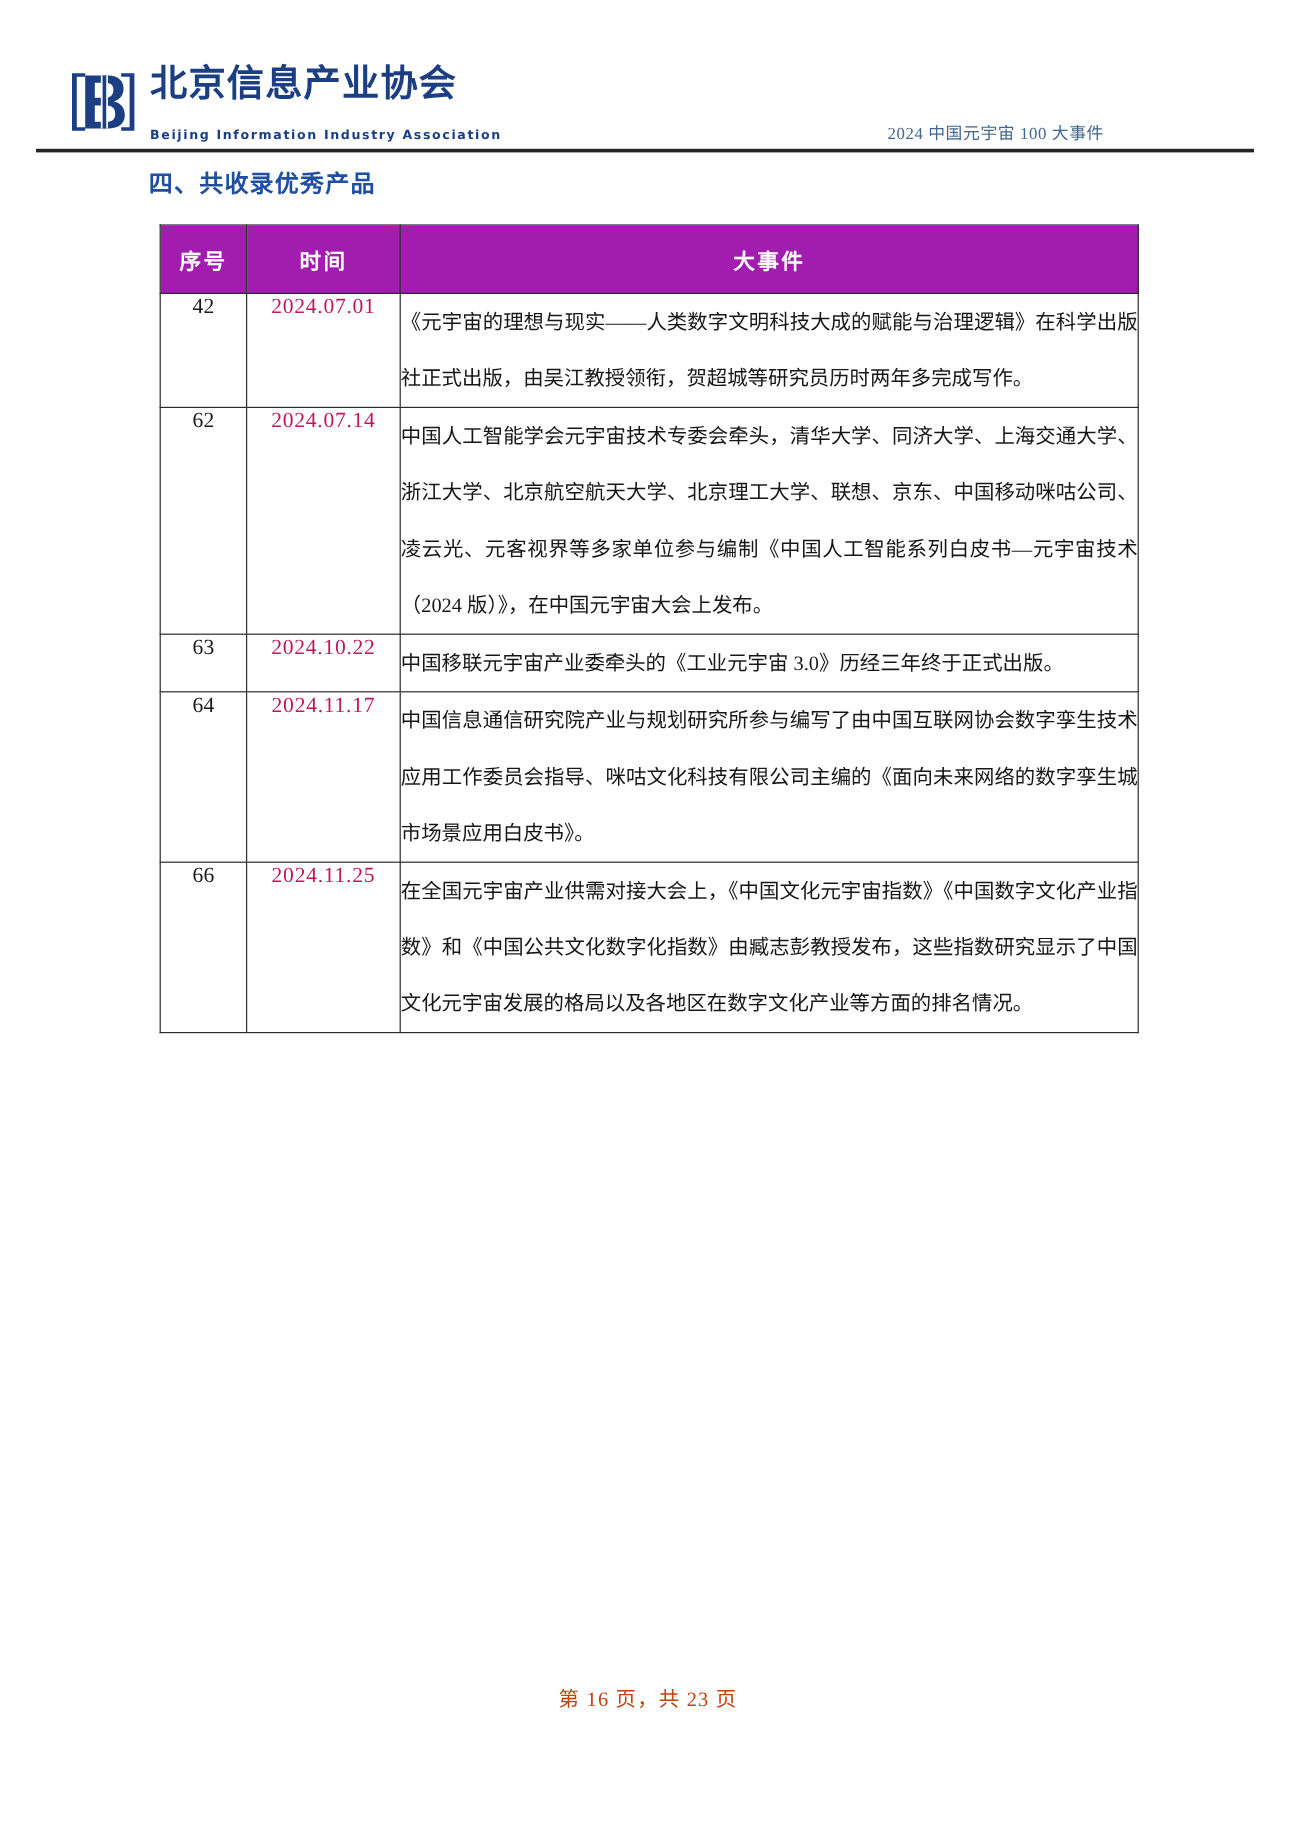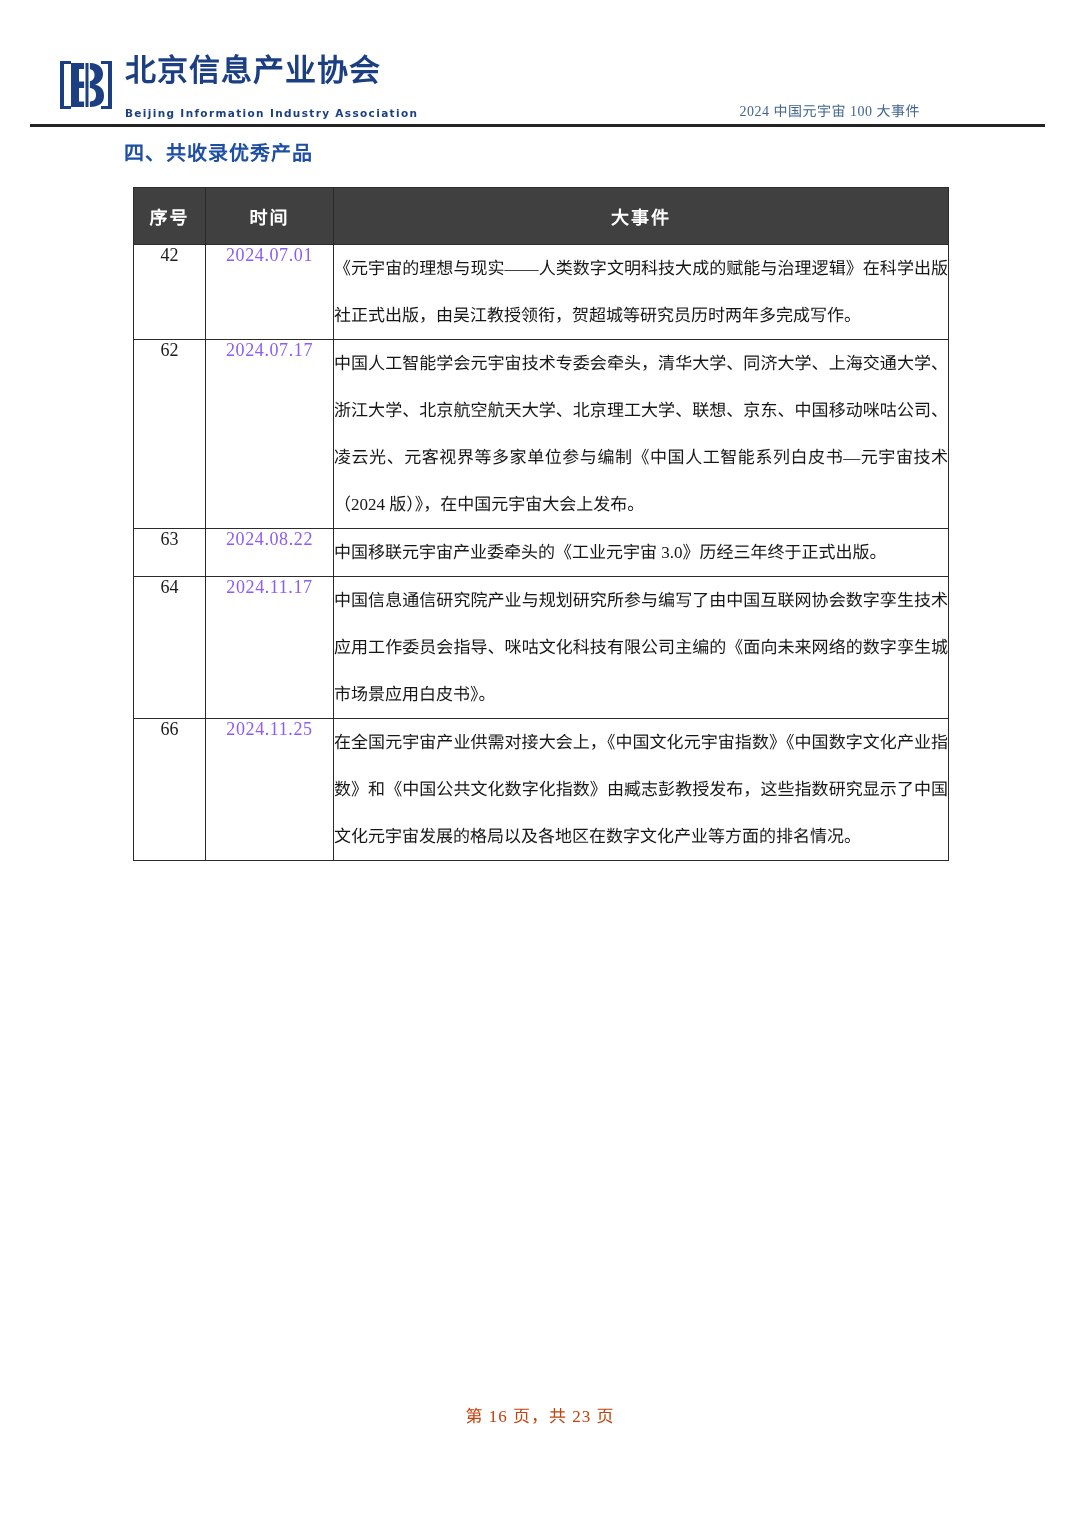--- a/index.html
+++ b/index.html
@@ -104,21 +104,21 @@
     border-collapse: collapse;
     table-layout: fixed;
   }
   .events-table th,
   .events-table td {
     border: 1.2px solid #2b2b2b;
     padding: 0;
     vertical-align: top;
   }
   .events-table thead th {
-    background: #404040;
+    background: #a21caf;
     color: #ffffff;
     font-family: "DejaVu Sans", "Liberation Sans", sans-serif;
     font-size: 18px;
     font-weight: 700;
     letter-spacing: 2px;
     text-align: center;
     height: 56px;
     vertical-align: middle;
   }
   col.c-no    { width: 72px; }
@@ -130,21 +130,21 @@
     font-size: 18px;
     padding-top: 26px;
     color: #1a1a1a;
     font-family: "Liberation Serif", "DejaVu Serif", serif;
   }
   .cell-date {
     text-align: center;
     font-size: 18px;
     padding-top: 26px;
     letter-spacing: 0.6px;
-    color: #8b5cf6;
+    color: #be185d;
     font-family: "Liberation Serif", "DejaVu Serif", serif;
   }
   .cell-event {
     font-size: 17px;
     line-height: 47px;
     padding: 9px 6px 14px 9px;
     text-align: justify;
     text-justify: inter-ideograph;
     color: #161616;
     font-family: "Liberation Serif", "DejaVu Serif", serif;
@@ -206,26 +206,26 @@
     </tr>
   </thead>
   <tbody>
     <tr>
       <td class="cell-no">42</td>
       <td class="cell-date">2024.07.01</td>
       <td class="cell-event">《元宇宙的理想与现实——人类数字文明科技大成的赋能与治理逻辑》在科学出版社正式出版，由吴江教授领衔，贺超城等研究员历时两年多完成写作。</td>
     </tr>
     <tr>
       <td class="cell-no">62</td>
-      <td class="cell-date">2024.07.17</td>
+      <td class="cell-date">2024.07.14</td>
       <td class="cell-event">中国人工智能学会元宇宙技术专委会牵头，清华大学、同济大学、上海交通大学、浙江大学、北京航空航天大学、北京理工大学、联想、京东、中国移动咪咕公司、凌云光、元客视界等多家单位参与编制《中国人工智能系列白皮书—元宇宙技术（2024 版）》，在中国元宇宙大会上发布。</td>
     </tr>
     <tr>
       <td class="cell-no">63</td>
-      <td class="cell-date">2024.08.22</td>
+      <td class="cell-date">2024.10.22</td>
       <td class="cell-event">中国移联元宇宙产业委牵头的《工业元宇宙 3.0》历经三年终于正式出版。</td>
     </tr>
     <tr>
       <td class="cell-no">64</td>
       <td class="cell-date">2024.11.17</td>
       <td class="cell-event">中国信息通信研究院产业与规划研究所参与编写了由中国互联网协会数字孪生技术应用工作委员会指导、咪咕文化科技有限公司主编的《面向未来网络的数字孪生城市场景应用白皮书》。</td>
     </tr>
     <tr>
       <td class="cell-no">66</td>
       <td class="cell-date">2024.11.25</td>

